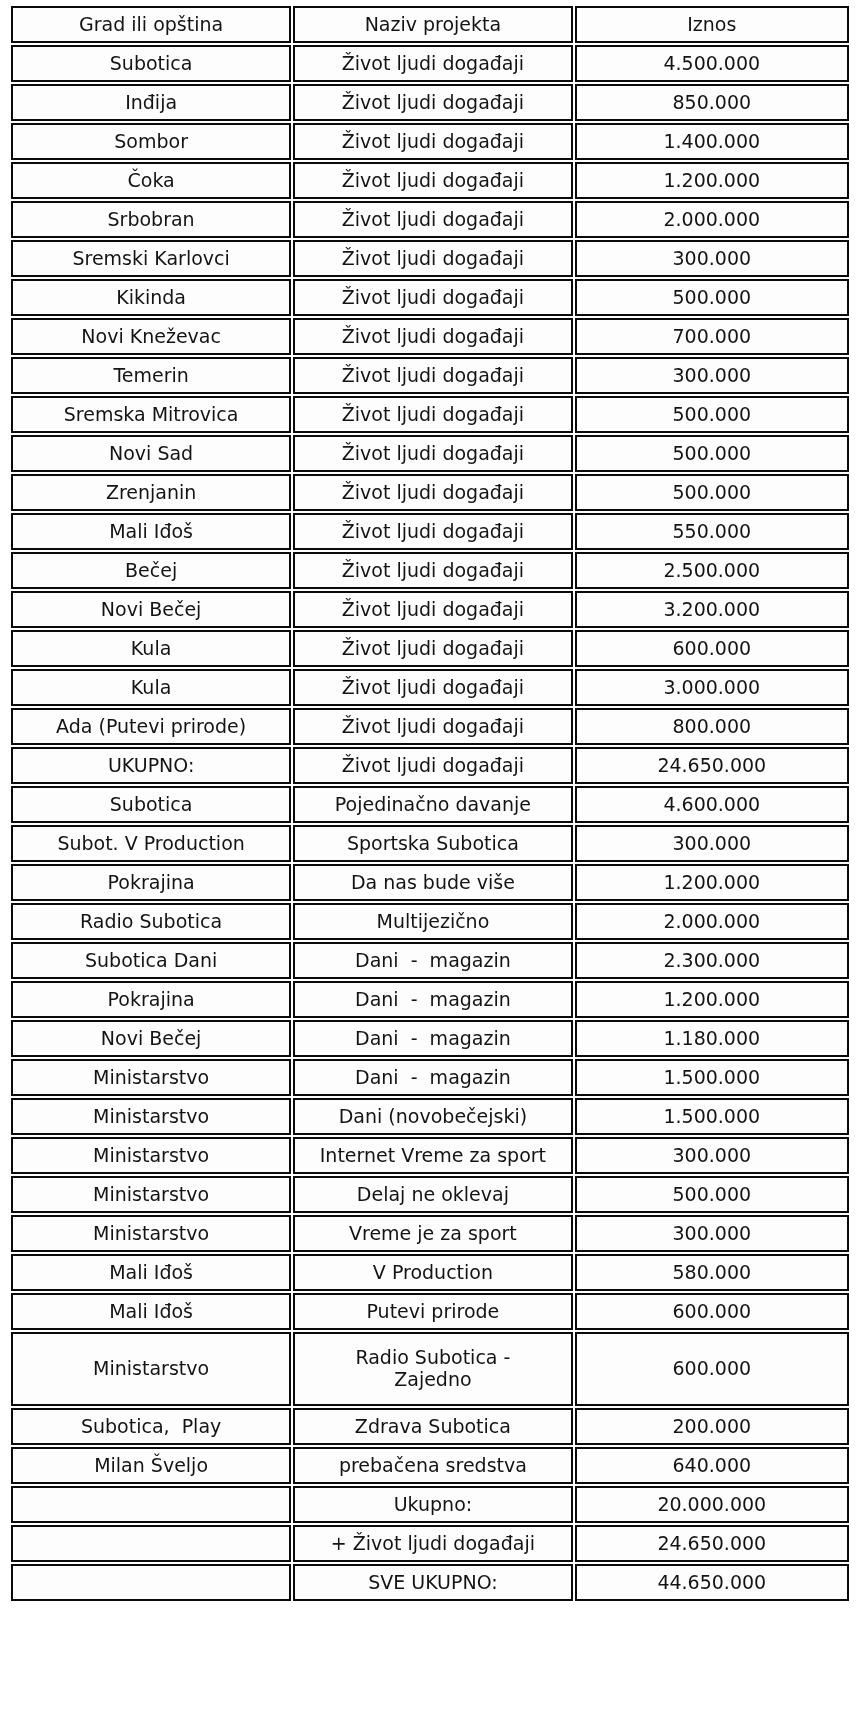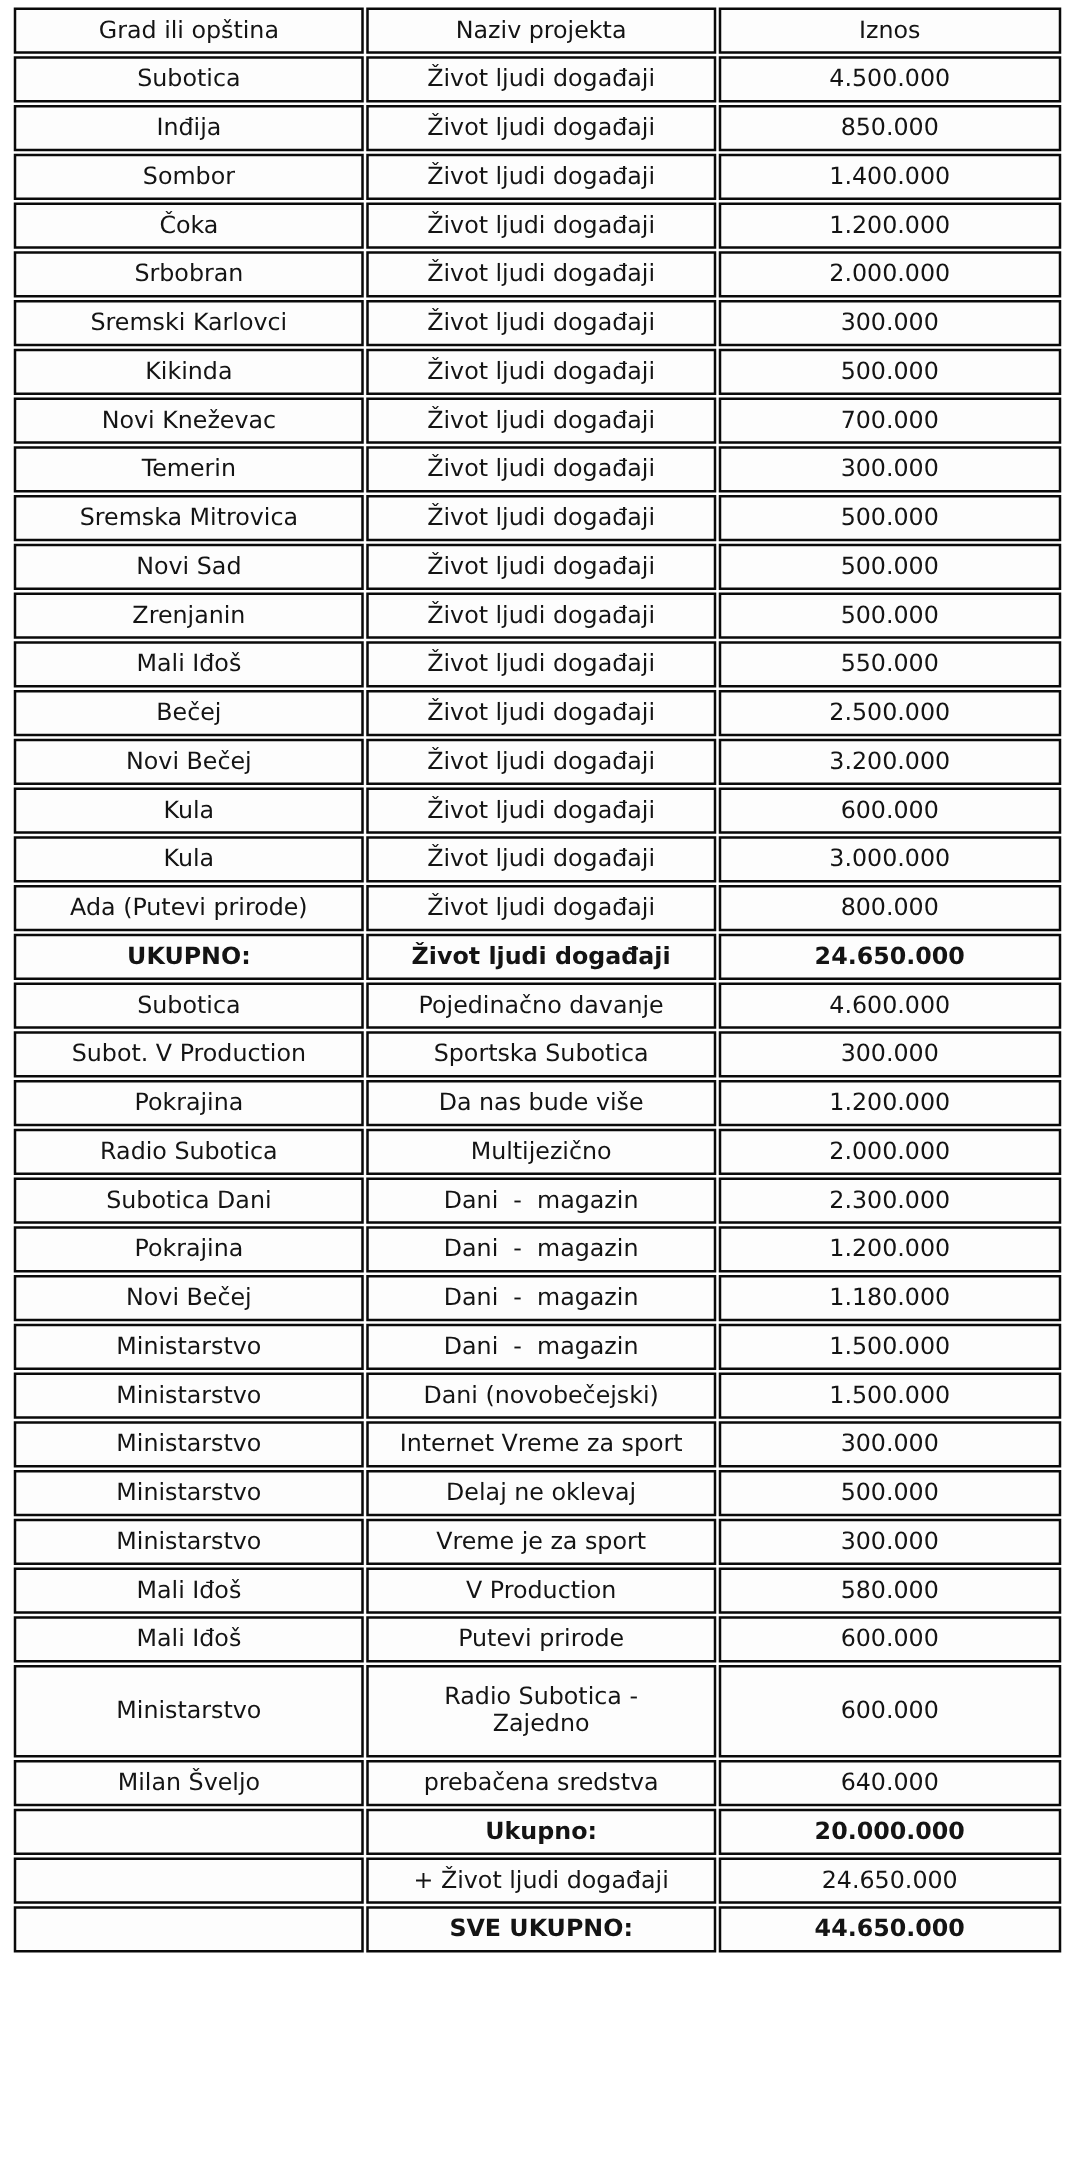--- a/index.html
+++ b/index.html
@@ -35,21 +35,21 @@
     font-weight: normal;
     color: #141414;
     height: 33px;
     padding: 0 4px;
     line-height: 1.15;
     white-space: pre-wrap;
     overflow: hidden;
   }
   table.funding tr.bold th,
   table.funding tr.bold td {
-    font-weight: bold;
+    font-weight: normal;
   }
   table.funding tr.tall td {
     height: 70px;
   }
 </style>
 </head>
 <body>
 
 <div class="page">
   <table class="funding">
@@ -231,20 +231,25 @@
           <td>Putevi prirode</td>
           <td>600.000</td>
         </tr>
         <tr class="tall">
           <td>Ministarstvo</td>
           <td>Radio Subotica -
 Zajedno</td>
           <td>600.000</td>
         </tr>
         <tr>
+          <td>Subotica,  Play</td>
+          <td>Zdrava Subotica</td>
+          <td>200.000</td>
+        </tr>
+        <tr>
           <td>Milan Šveljo</td>
           <td>prebačena sredstva</td>
           <td>640.000</td>
         </tr>
         <tr class="bold">
           <td></td>
           <td>Ukupno:</td>
           <td>20.000.000</td>
         </tr>
         <tr>

